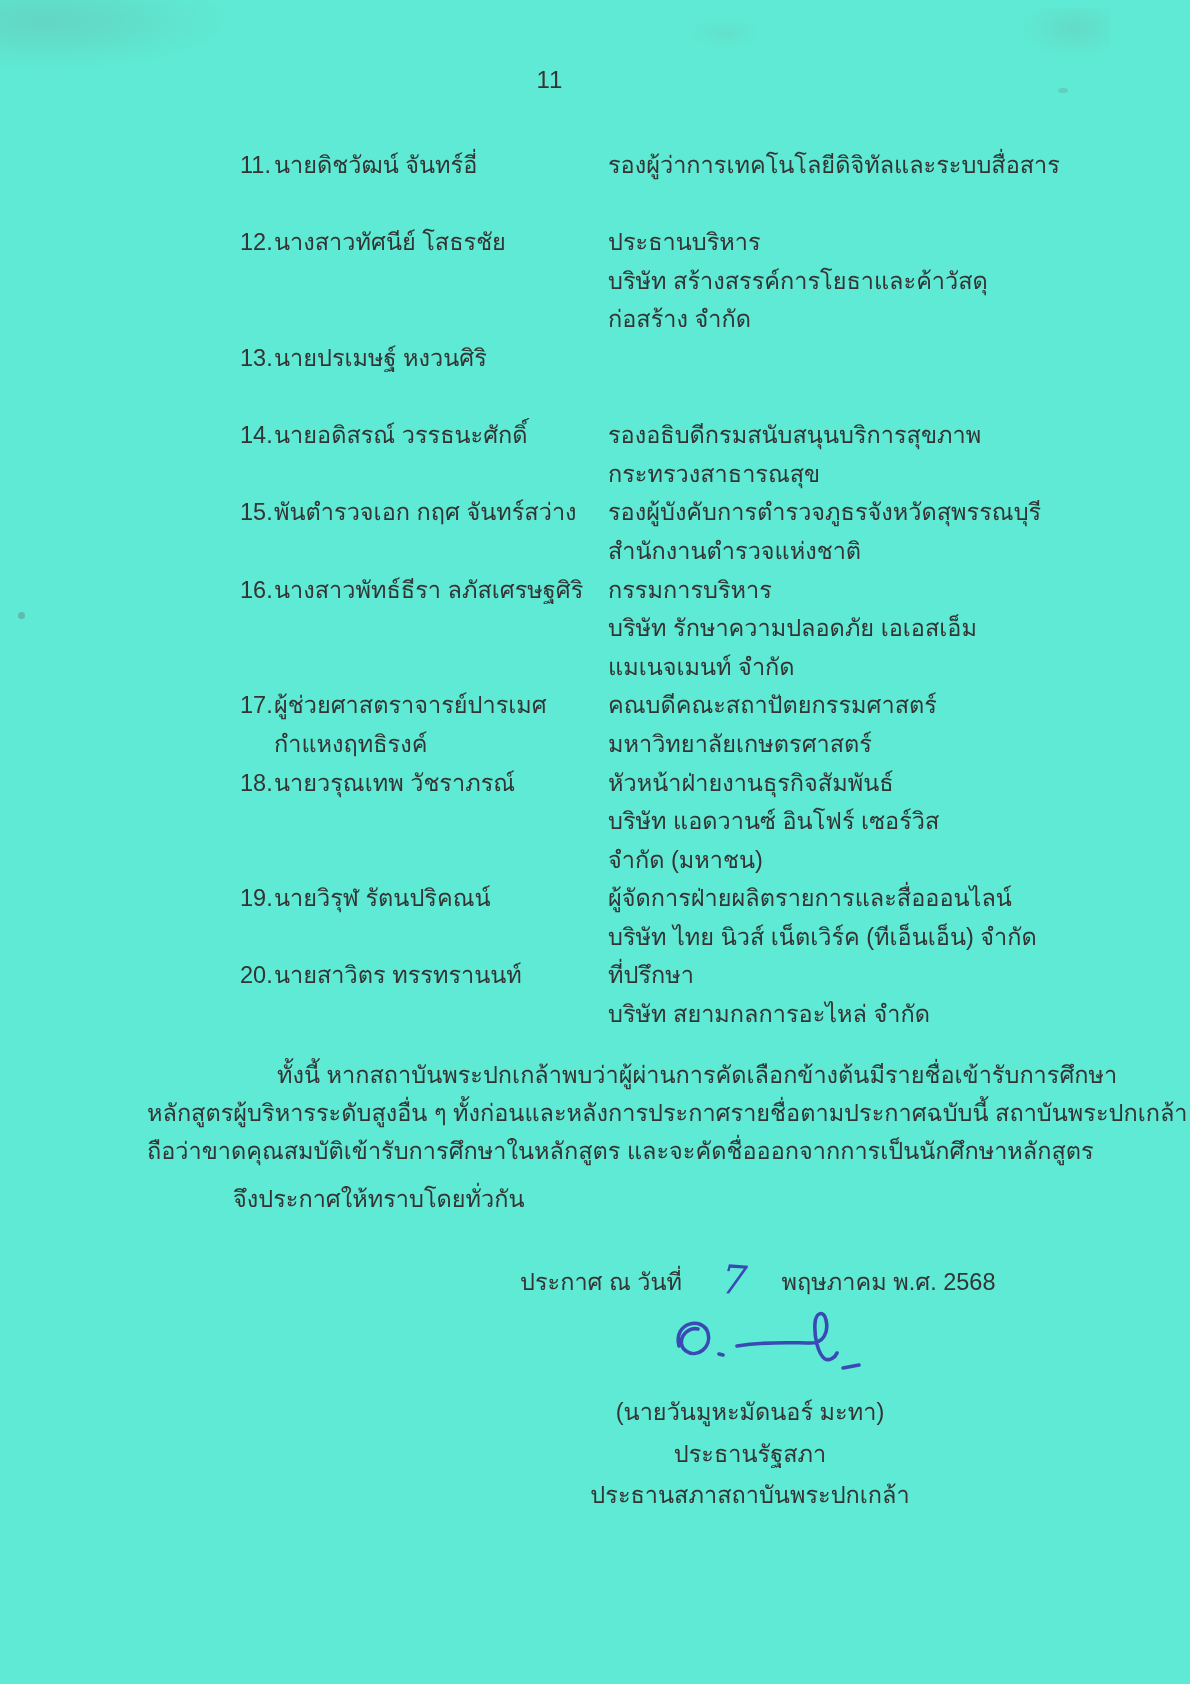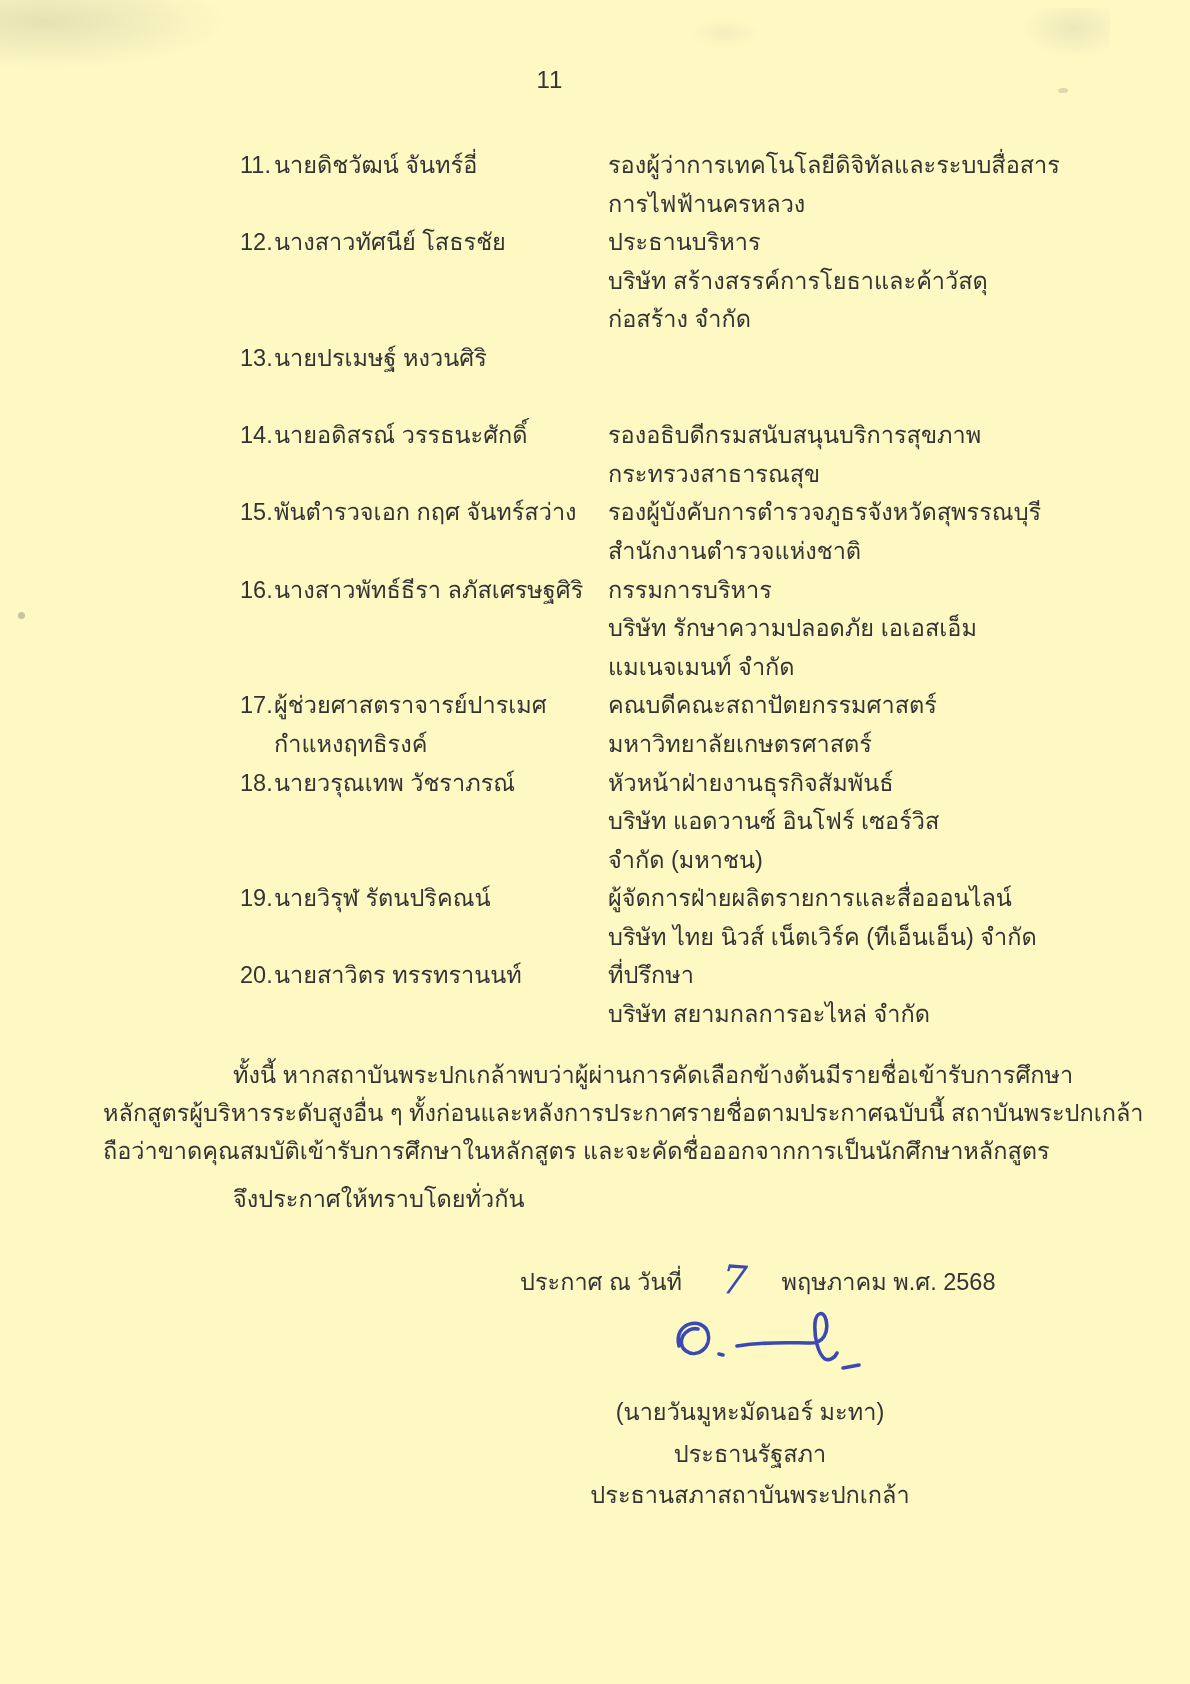--- a/index.html
+++ b/index.html
@@ -1,19 +1,19 @@
 <!DOCTYPE html>
 <html><head>
 <meta charset="utf-8">
 <style>
   html,body{margin:0;padding:0;background:#9a9a9a;}
   .page{
     position:relative;
     width:1190px;height:1684px;
-    background:#fef9c3;
+    background:#5eead4;
     font-family:"Liberation Sans","DejaVu Sans",sans-serif;
     color:#343434;
     overflow:hidden;
   }
   
   .smudge{position:absolute;pointer-events:none;}
   .smudge-tl{left:0;top:0;width:230px;height:70px;
     background:radial-gradient(ellipse at 20% 30%,rgba(120,120,120,.18),rgba(120,120,120,0) 70%);}
   .smudge-tr{left:1020px;top:8px;width:90px;height:50px;
     background:radial-gradient(ellipse at 60% 40%,rgba(130,130,130,.14),rgba(130,130,130,0) 70%);}
@@ -31,21 +31,21 @@
 
   .list{position:absolute;left:240px;top:146px;width:860px;font-size:23.5px;}
   .entry{display:flex;align-items:flex-start;}
   .entry-left{width:368px;flex:none;}
   .entry-right{flex:1;}
   .line{height:38.6px;line-height:38.6px;white-space:nowrap;}
   .numcell{display:inline-block;width:34px;}
   .name-cont{padding-left:34px;}
 
   .para{position:absolute;left:103px;top:1056px;width:994px;font-size:23.5px;}
-  .para .line{height:38.2px;line-height:38.2px;}
+  .para .line{height:38.2px;line-height:38.2px;margin-left:44px;}
   .para .indent{padding-left:130px;}
 
   .closing{position:absolute;left:233px;top:1184px;font-size:23.5px;line-height:30px;}
 
   .dateline{
     position:absolute;left:520px;top:1256px;height:48px;
     display:flex;align-items:baseline;font-size:23.5px;white-space:nowrap;
   }
   .date-day{
     font-size:40px;line-height:40px;margin:0 34px 0 40px;
@@ -75,21 +75,20 @@
   <div class="pagenum">11</div>
 
   <div class="list" id="name-list">
     <div class="entry">
       <div class="entry-left">
           <div class="line"><span class="numcell">11.</span>นายดิชวัฒน์ จันทร์อี่</div>
           <div class="line"></div>
         </div>
       <div class="entry-right">
           <div class="line">รองผู้ว่าการเทคโนโลยีดิจิทัลและระบบสื่อสาร</div>
-          <div class="line">การไฟฟ้านครหลวง</div>
         </div>
     </div>
 
     <div class="entry">
       <div class="entry-left">
           <div class="line"><span class="numcell">12.</span>นางสาวทัศนีย์ โสธรชัย</div>
           <div class="line"></div>
           <div class="line"></div>
         </div>
       <div class="entry-right">

